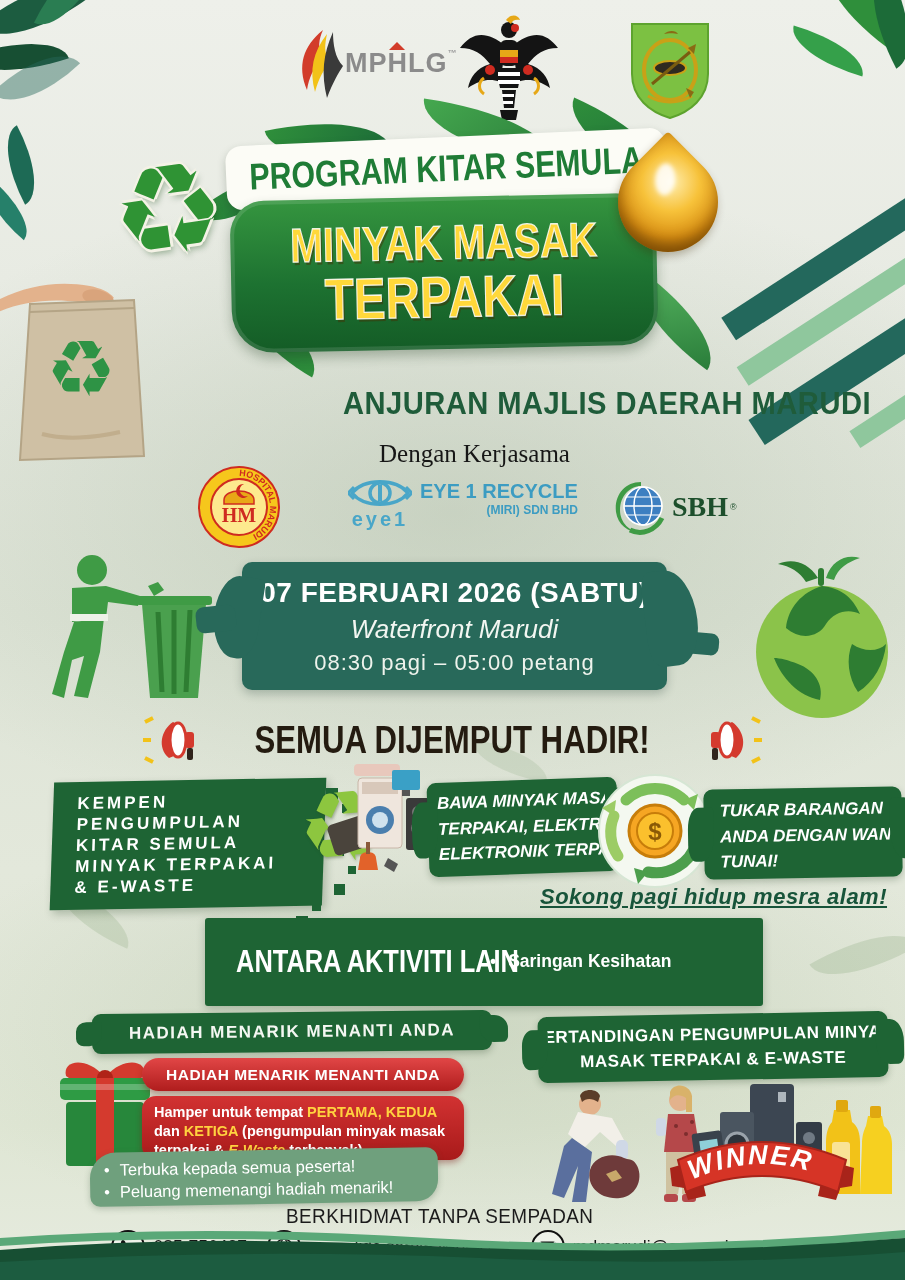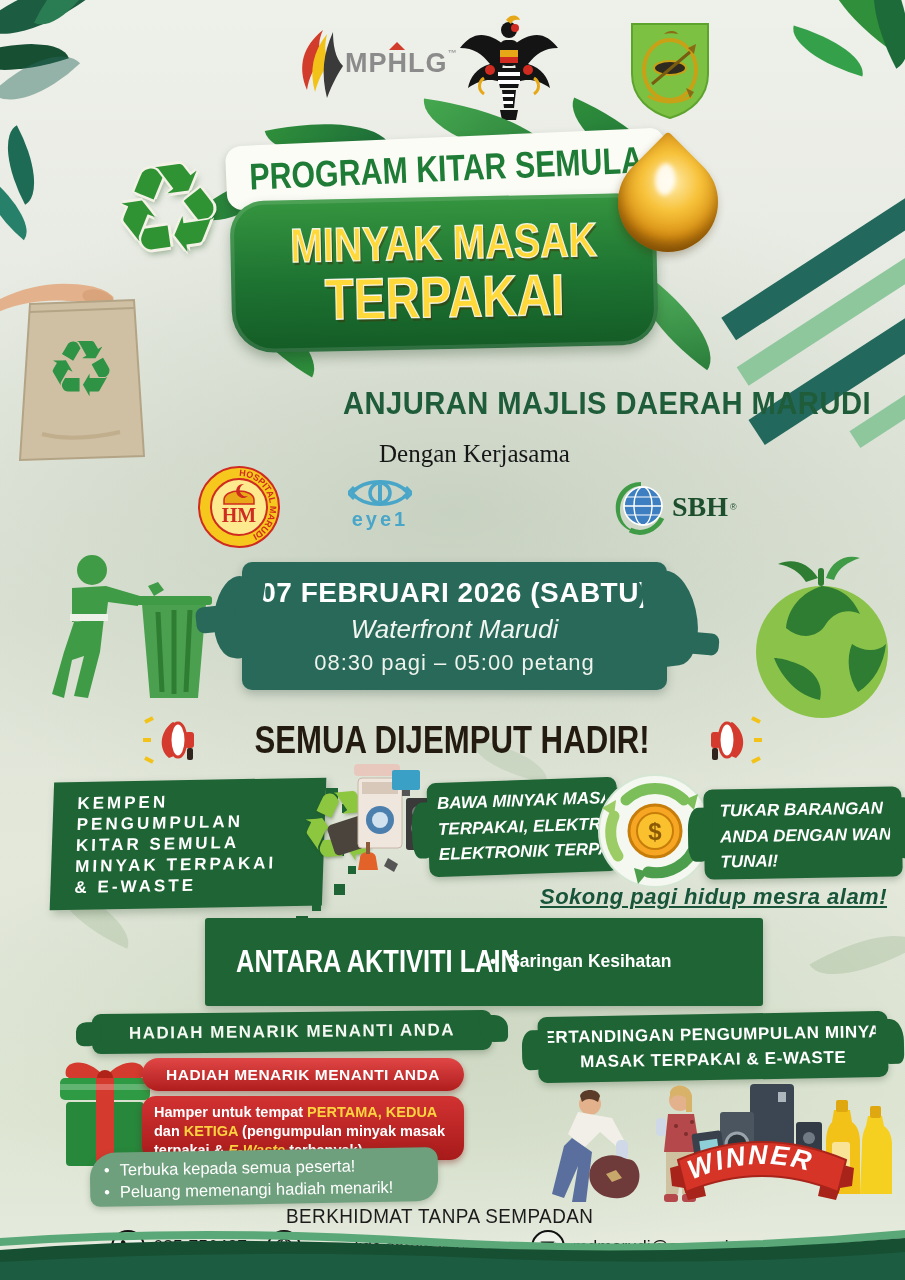--- a/index.html
+++ b/index.html
@@ -245,20 +245,24 @@
   <div class="eye1">
     <div class="mark">
       <svg width="64" height="38" viewBox="0 0 64 38">
         <path d="M4,19 C16,4 48,4 60,19 C48,34 16,34 4,19Z" fill="none" stroke="#49a6c8" stroke-width="3.5"></path>
         <circle cx="32" cy="19" r="10" fill="none" stroke="#49a6c8" stroke-width="3.5"></circle>
         <rect x="30" y="11" width="4" height="16" fill="#49a6c8"></rect>
         <path d="M0,19 L6,13 M0,19 L6,25 M64,19 L58,13 M64,19 L58,25" stroke="#49a6c8" stroke-width="3"></path>
       </svg>
       <span class="word">eye1</span>
     </div>
+    <div>
+      <div class="nm">EYE 1 RECYCLE</div>
+      <div class="sub">(MIRI) SDN BHD</div>
+    </div>
   </div>
 
   <div class="sbh">
     <svg width="58" height="58" viewBox="0 0 58 58">
       <path d="M29,4 C12,4 2,18 4,34 C6,48 18,56 32,54 C20,56 8,46 8,32 C8,18 18,8 29,8Z" fill="#3f9b45"></path>
       <circle cx="31" cy="28" r="19" fill="#3d7fc1"></circle>
       <ellipse cx="31" cy="28" rx="19" ry="19" fill="none" stroke="#fff" stroke-width="1.6"></ellipse>
       <ellipse cx="31" cy="28" rx="9" ry="19" fill="none" stroke="#fff" stroke-width="1.4"></ellipse>
       <line x1="12" y1="28" x2="50" y2="28" stroke="#fff" stroke-width="1.4"></line>
       <line x1="14" y1="19" x2="48" y2="19" stroke="#fff" stroke-width="1.2"></line>

